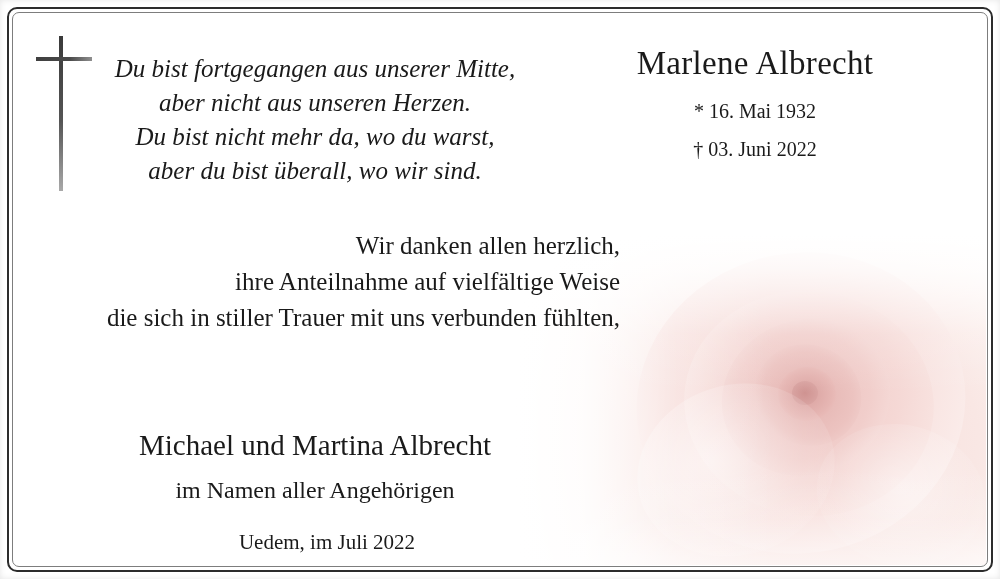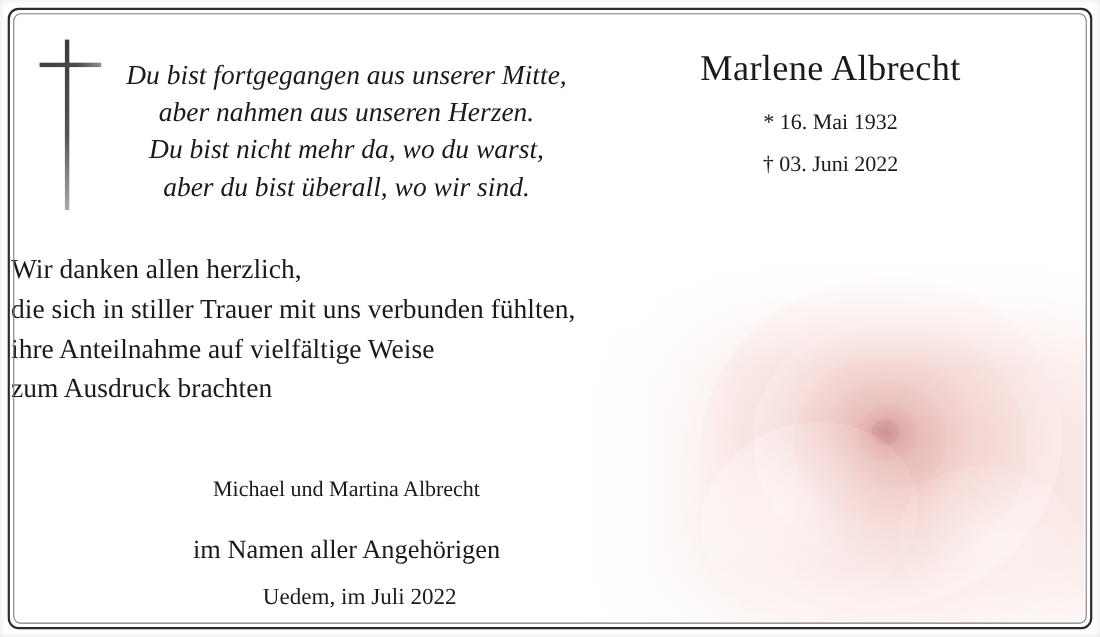--- a/index.html
+++ b/index.html
@@ -198,43 +198,43 @@
     line-height: 34px;
     color: #1a1a1a;
   }
 
   
   .thanks {
     position: absolute;
     left: 10px;
     top: 228px;
     width: 610px;
-    text-align: left;
+    text-align: right;
     font-size: 25px;
     line-height: 36px;
     color: #1a1a1a;
   }
 
   
   .signature {
     position: absolute;
     left: 10px;
     top: 425px;
     width: 610px;
     text-align: center;
     color: #1a1a1a;
   }
   .signature-names {
-    font-size: 20px;
+    font-size: 29px;
     line-height: 40px;
   }
   .signature-sub {
     font-size: 24px;
     line-height: 34px;
-    margin-top: 18px;
+    margin-top: 8px;
   }
 
   
   .place-date {
     position: absolute;
     left: 10px;
     top: 528px;
     width: 610px;
     text-align: center;
     font-size: 21px;
@@ -265,36 +265,35 @@
     <div class="rose-fade-b"></div>
   </div>
 
   <div class="cross">
     <div class="vert"></div>
     <div class="horiz"></div>
   </div>
 
   <div class="quote">
     <span class="line">Du bist fortgegangen aus unserer Mitte,</span>
-    <span class="line">aber nahmen aus unseren Herzen.</span>
+    <span class="line">aber nicht aus unseren Herzen.</span>
     <span class="line">Du bist nicht mehr da, wo du warst,</span>
     <span class="line">aber du bist überall, wo wir sind.</span>
   </div>
 
   <div class="header-right">
     <div class="deceased-name">Marlene Albrecht</div>
     <div class="date-line">* 16. Mai 1932</div>
     <div class="date-line">† 03. Juni 2022</div>
   </div>
 
   <div class="thanks">
     <span class="line">Wir danken allen herzlich,</span>
+    <span class="line">ihre Anteilnahme auf vielfältige Weise</span>
     <span class="line">die sich in stiller Trauer mit uns verbunden fühlten,</span>
-    <span class="line">ihre Anteilnahme auf vielfältige Weise</span>
-    <span class="line">zum Ausdruck brachten</span>
   </div>
 
   <div class="signature">
     <div class="signature-names">Michael und Martina Albrecht</div>
     <div class="signature-sub">im Namen aller Angehörigen</div>
   </div>
 
   <div class="place-date">Uedem, im Juli 2022</div>
 
   <div class="frame-outer"></div>

